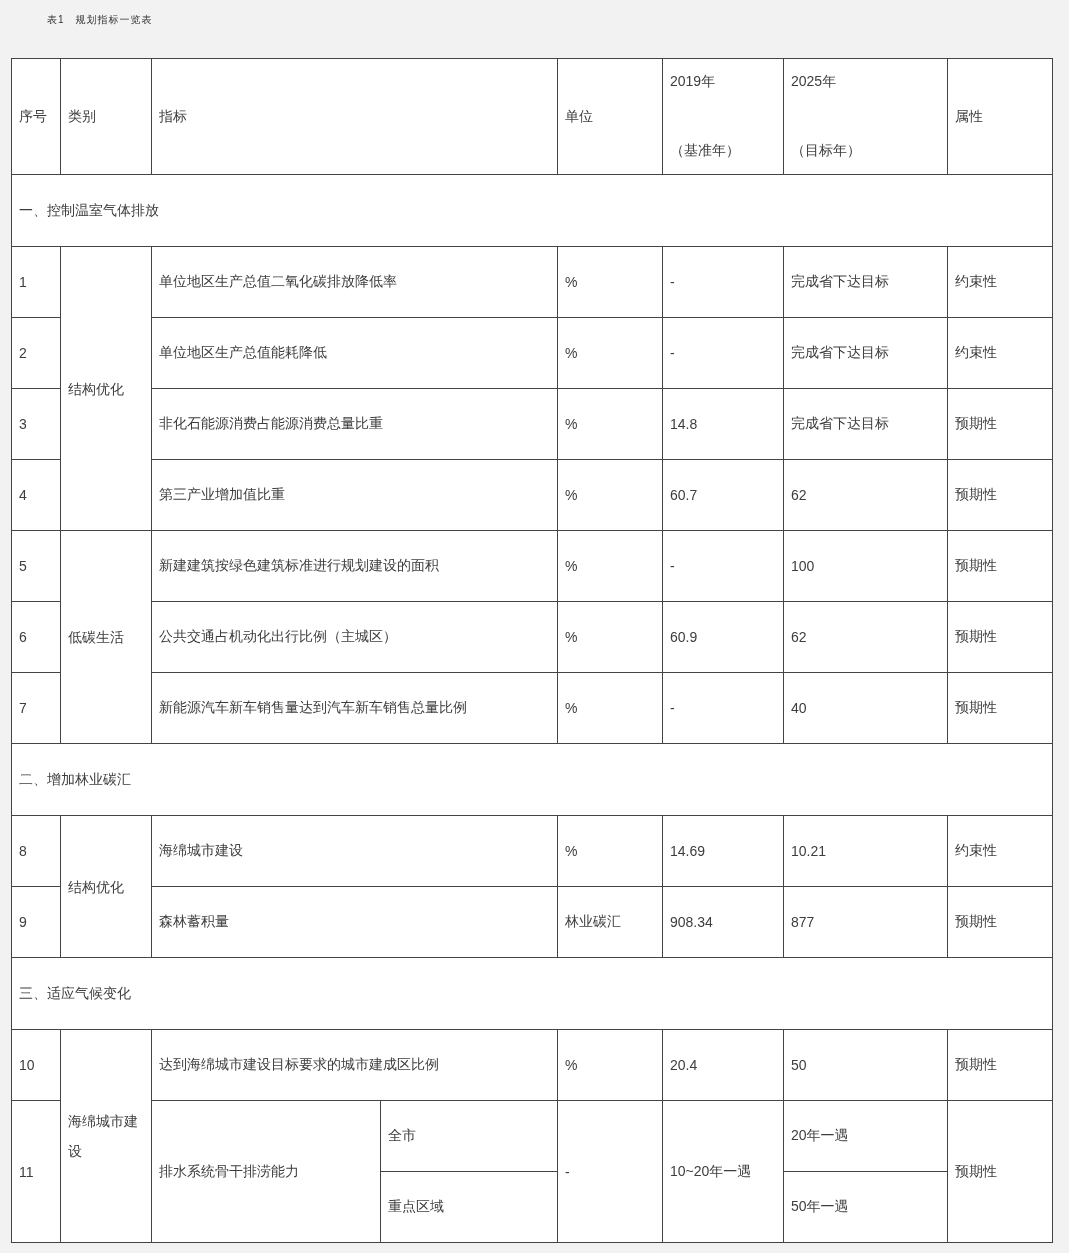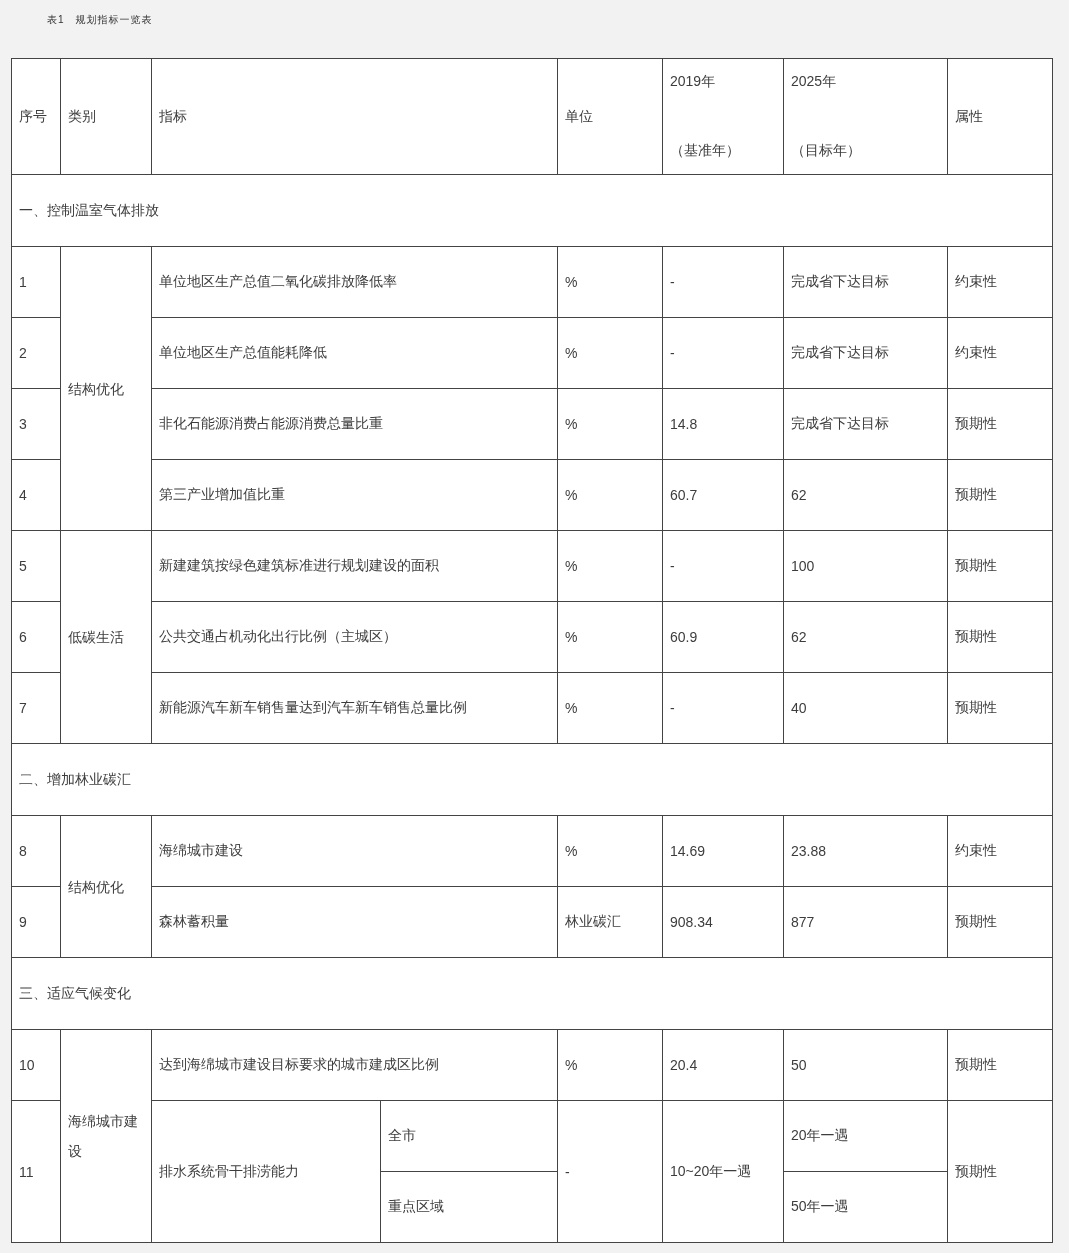--- a/index.html
+++ b/index.html
@@ -162,21 +162,21 @@
     <tr class="section-row">
       <td colspan="8" class="section-cell">二、增加林业碳汇</td>
     </tr>
 
     <tr class="data-row">
       <td>8</td>
       <td class="c-cat" rowspan="2">结构优化</td>
       <td colspan="2">海绵城市建设</td>
       <td>%</td>
       <td>14.69</td>
-      <td>23.88</td>
+      <td>10.21</td>
       <td>约束性</td>
     </tr>
     <tr class="data-row">
       <td>9</td>
       <td colspan="2">森林蓄积量</td>
       <td>林业碳汇</td>
       <td>908.34</td>
       <td>877</td>
       <td>预期性</td>
     </tr>

